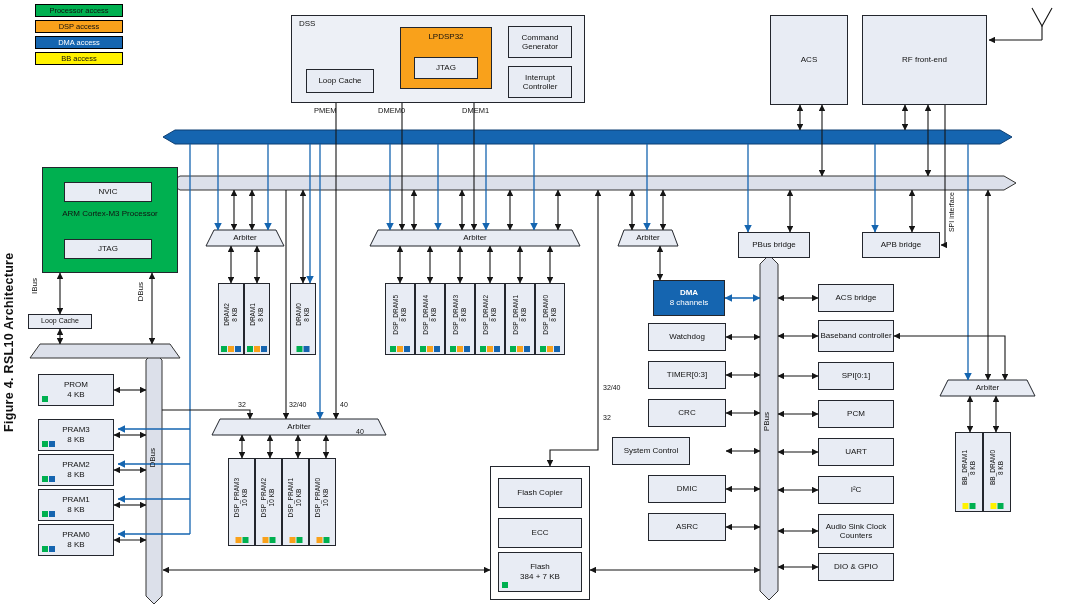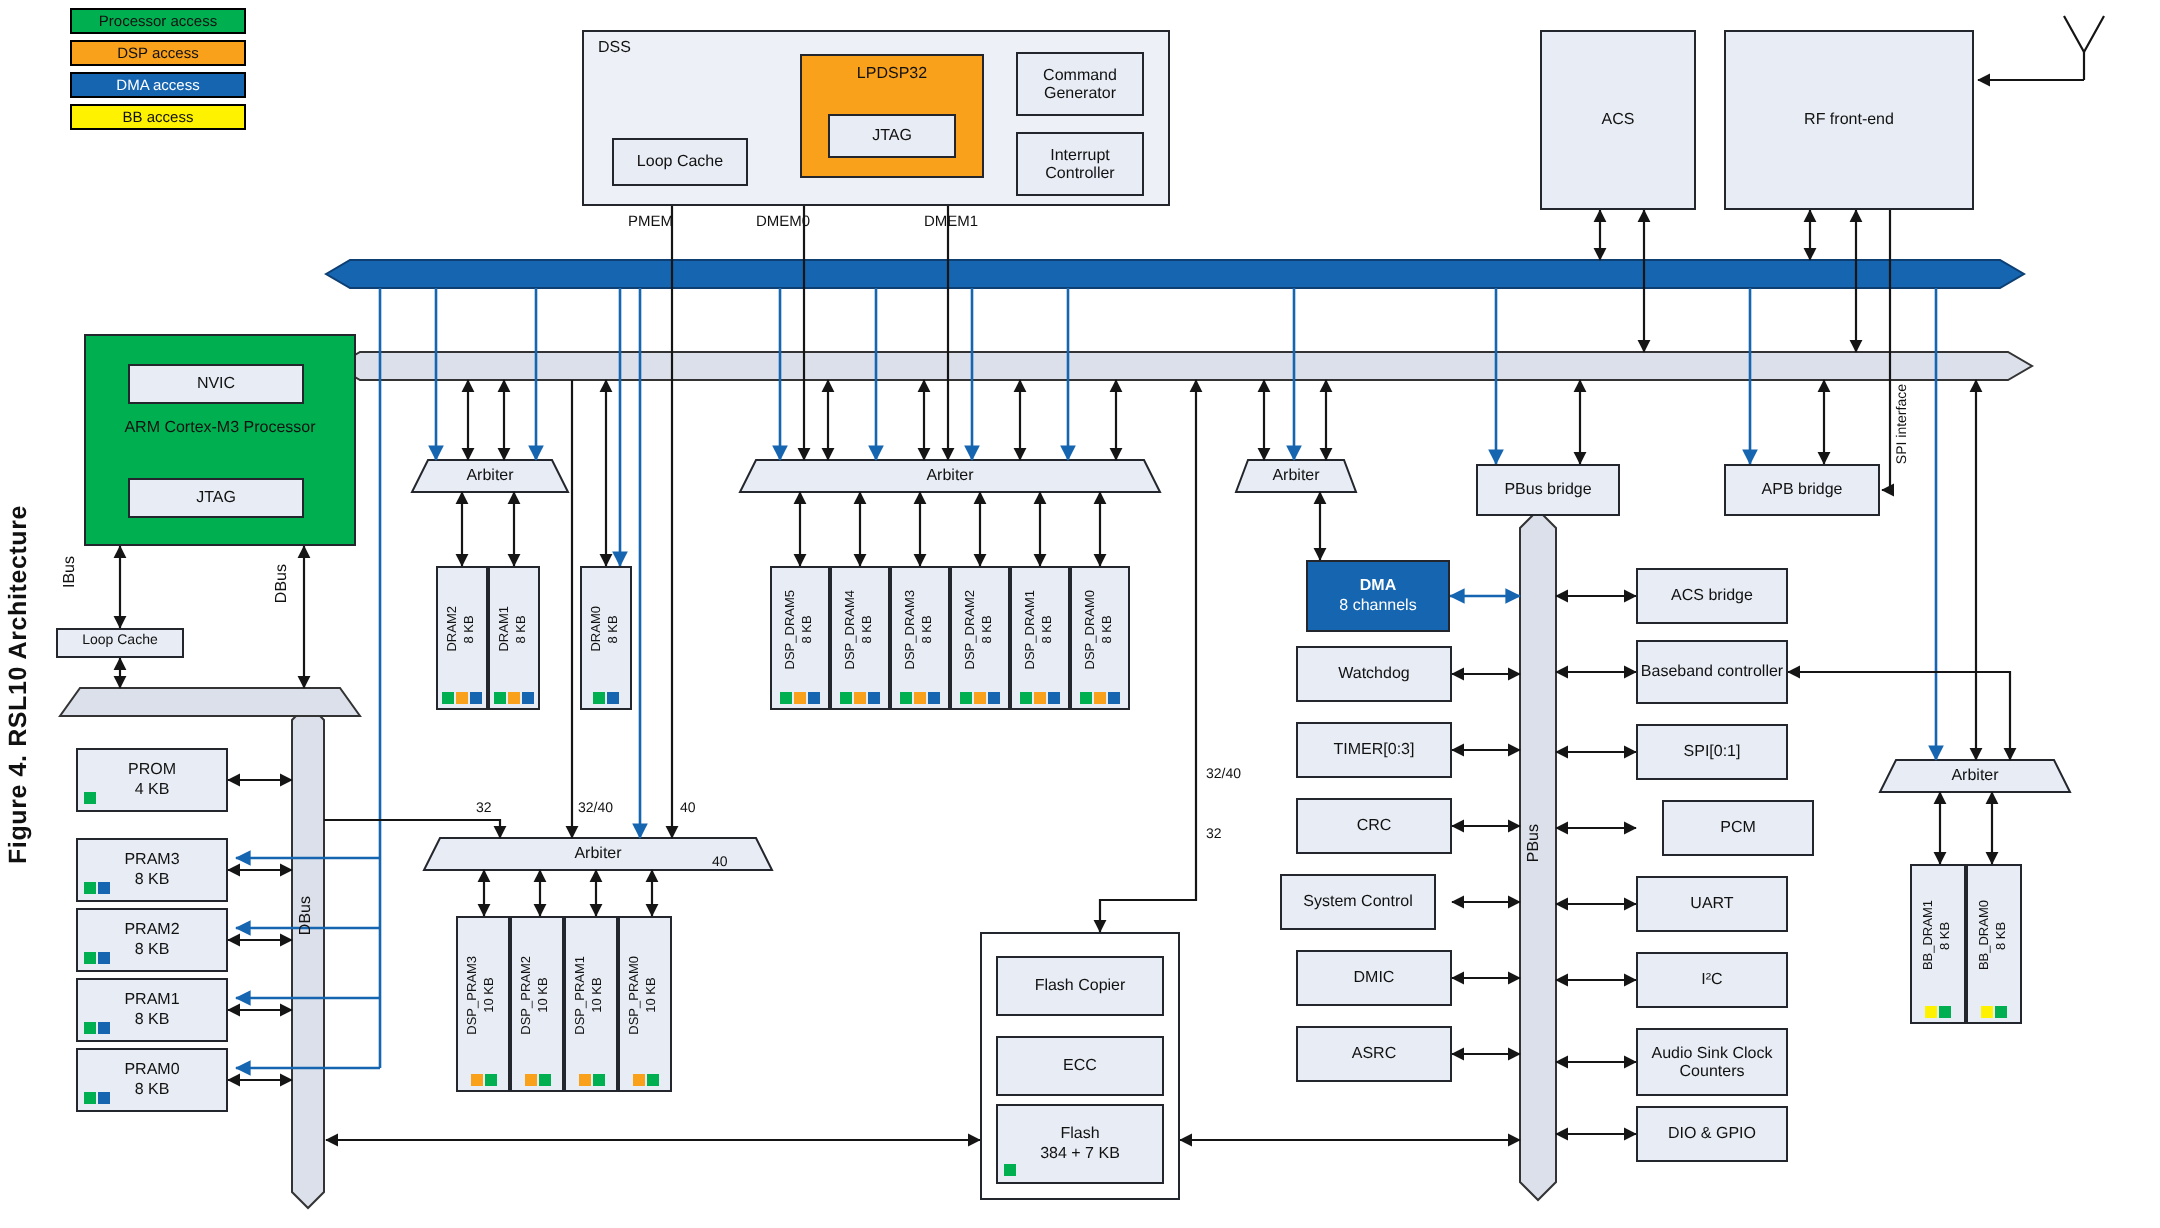--- a/index.html
+++ b/index.html
@@ -425,21 +425,21 @@
 
   <div class="box" style="left:648px;top:323px;width:78px;height:28px;">
       <span>Watchdog</span>
     </div>
   <div class="box" style="left:648px;top:361px;width:78px;height:28px;">
       <span>TIMER[0:3]</span>
     </div>
   <div class="box" style="left:648px;top:399px;width:78px;height:28px;">
       <span>CRC</span>
     </div>
-  <div class="box" style="left:640px;top:437px;width:78px;height:28px;">
+  <div class="box" style="left:612px;top:437px;width:78px;height:28px;">
       <span>System Control</span>
     </div>
   <div class="box" style="left:648px;top:475px;width:78px;height:28px;">
       <span>DMIC</span>
     </div>
   <div class="box" style="left:648px;top:513px;width:78px;height:28px;">
       <span>ASRC</span>
     </div>
 
   <div class="box" style="left:738px;top:232px;width:72px;height:26px;">
@@ -451,21 +451,21 @@
 
   <div class="box" style="left:818px;top:284px;width:76px;height:28px;">
       <span>ACS bridge</span>
     </div>
   <div class="box" style="left:818px;top:320px;width:76px;height:32px;">
       <span>Baseband controller</span>
     </div>
   <div class="box" style="left:818px;top:362px;width:76px;height:28px;">
       <span>SPI[0:1]</span>
     </div>
-  <div class="box" style="left:818px;top:400px;width:76px;height:28px;margin-left:13px;">
+  <div class="box" style="left:818px;top:400px;width:76px;height:28px;">
       <span>PCM</span>
     </div>
   <div class="box" style="left:818px;top:438px;width:76px;height:28px;">
       <span>UART</span>
     </div>
   <div class="box" style="left:818px;top:476px;width:76px;height:28px;">
       <span>I²C</span>
     </div>
   <div class="box" style="left:818px;top:514px;width:76px;height:34px;">
       <span>Audio Sink Clock Counters</span>

